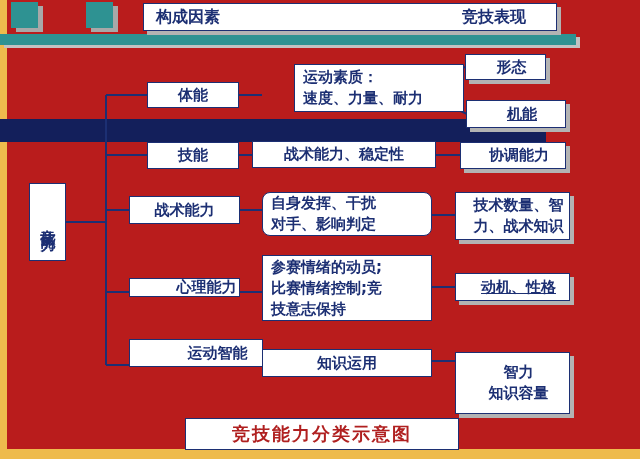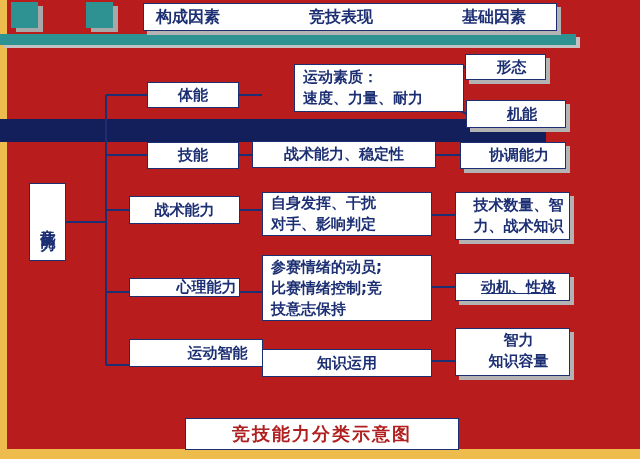--- a/index.html
+++ b/index.html
@@ -36,30 +36,30 @@
 
   .n-root   { left:29px;  top:183px; width:37px;  height:78px; writing-mode:vertical-rl; text-orientation:upright; letter-spacing:3px; }
   .n-tineng { left:147px; top:82px;  width:92px;  height:26px; }
   .n-jineng { left:147px; top:142px; width:92px;  height:27px; }
   .n-zhanshu{ left:129px; top:196px; width:111px; height:28px; }
   .n-xinli  { left:129px; top:278px; width:111px; height:19px;padding-left:44px; }
   .n-ydzn   { left:129px; top:339px; width:134px; height:28px;padding-left:43px; }
 
   .n-suzhi  { left:262px; top:64px;  width:170px; height:48px;margin-left:32px; }
   .n-dongzuo{ left:252px; top:141px; width:184px; height:27px; }
-  .n-zishen { left:262px; top:192px; width:170px; height:44px; }
+  .n-zishen { left:262px; top:192px; width:170px; height:44px;border-radius:8px; }
   .n-cansai { left:262px; top:255px; width:170px; height:66px; }
   .n-zsyy   { left:262px; top:349px; width:170px; height:28px; }
 
   .n-xingtai{ left:465px; top:54px;  width:81px;  height:26px; }
   .n-jinengR{ left:466px; top:100px; width:100px; height:28px;text-decoration:underline; }
   .n-xietiao{ left:460px; top:142px; width:106px; height:27px; }
   .n-jishu  { left:455px; top:192px; width:115px; height:48px; }
   .n-dongji { left:455px; top:273px; width:115px; height:28px;text-decoration:underline; }
-  .n-zhili  { left:455px; top:328px; width:115px; height:48px;font-family:Liberation Mono, monospace; }
+  .n-zhili  { left:455px; top:352px; width:115px; height:62px; }
 
   
   .caption-box { position:absolute; left:185px; top:418px; width:274px; height:32px; background:#fff;
                  border:1.5px solid #1c2f73; display:flex; align-items:center; justify-content:center;
                  font-size:18px; font-weight:bold; letter-spacing:2px; color:#b02020; z-index:3; }
 </style>
 </head>
 <body>
 
 <div class="slide">
@@ -67,21 +67,20 @@
   <div class="gold-left"></div>
   <div class="gold-bottom"></div>
   <div class="teal-sq sq1"></div>
   <div class="teal-sq sq2"></div>
   <div class="teal-bar"></div>
   <div class="navy-bar"></div>
 
   <div class="header-box">
     <span>构成因素</span>
     <span>竞技表现</span>
-    <span>基础因素</span>
   </div>
 
   <svg class="connectors" width="640" height="459" viewBox="0 0 640 459">
     <g>
       <line x1="66" y1="222" x2="106" y2="222"></line>
       <line x1="106" y1="95" x2="106" y2="365"></line>
       <line x1="106" y1="95" x2="148" y2="95"></line>
       <line x1="106" y1="155" x2="148" y2="155"></line>
       <line x1="106" y1="210" x2="130" y2="210"></line>
       <line x1="106" y1="292" x2="130" y2="292"></line>

